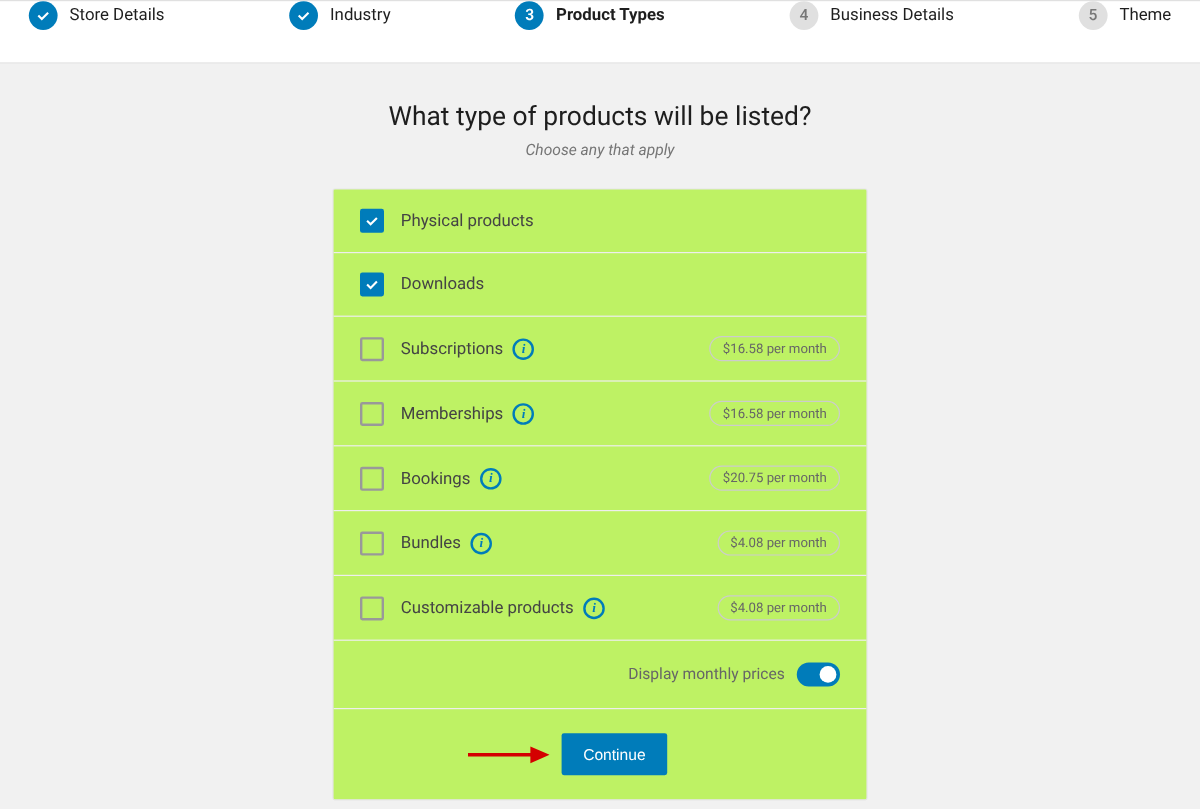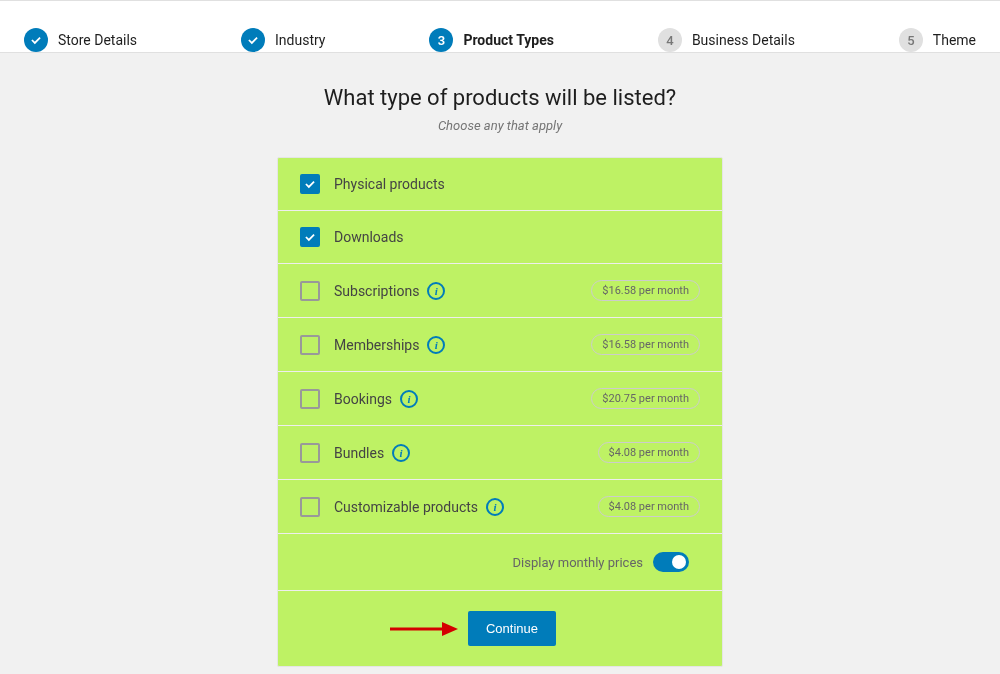--- a/index.html
+++ b/index.html
@@ -8,21 +8,21 @@
       background: #f1f1f1;
       width: 1000px;
       height: 674px;
       overflow: hidden;
     }
     .stepper {
       background: #fff;
       border-top: 1px solid #e0e0e0;
       border-bottom: 1px solid #e0e0e0;
       display: flex;
-      align-items: flex-end;
+      align-items: flex-start;
       padding: 0 24px;
       height: 53px;
       gap: 29px;
     }
     .step {
       display: flex;
       align-items: center;
       gap: 10px;
     }
     .step-circle {
@@ -132,21 +132,21 @@
       color: #666;
       border: 1px solid #ccc;
       border-radius: 12px;
       padding: 3px 10px;
     }
 
     .toggle-row {
       display: flex;
       align-items: center;
       justify-content: flex-end;
-      padding: 18px 33px;
+      padding: 18px 22px;
       gap: 10px;
       border-bottom: 1px solid #eee;
     }
     .toggle-label {
       font-size: 13px;
       color: #666;
     }
     .toggle {
       width: 36px;
       height: 20px;

